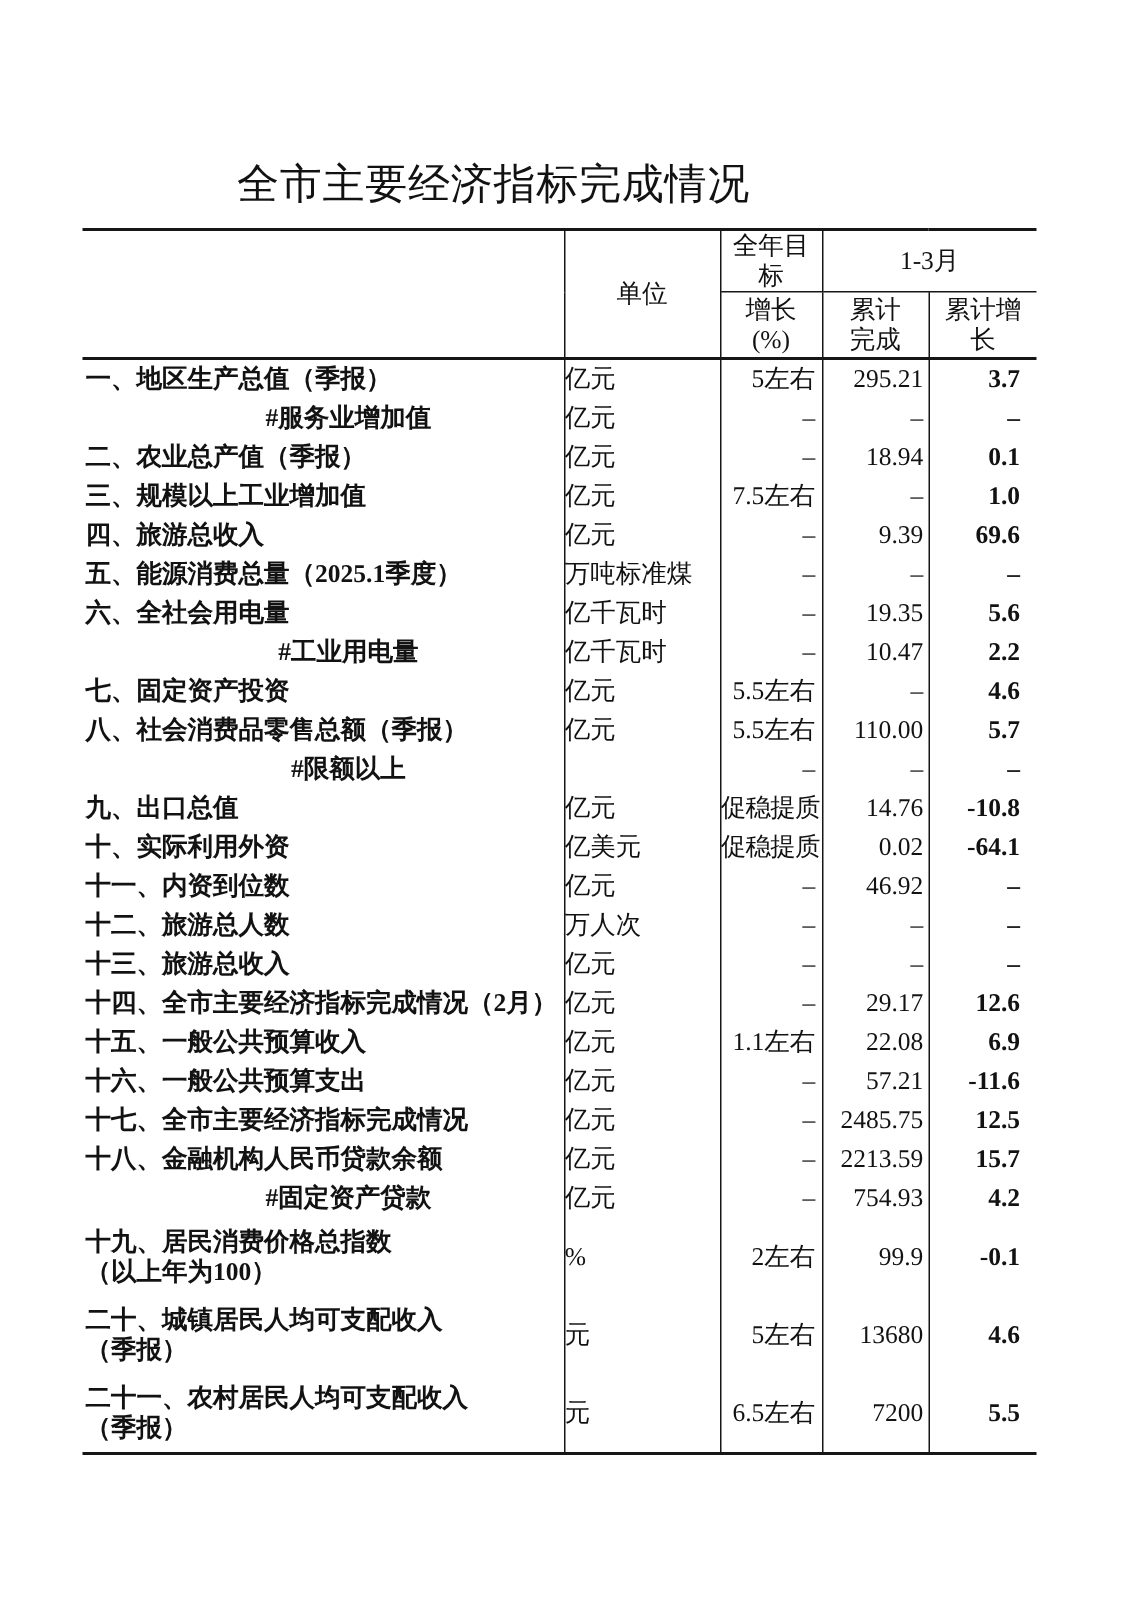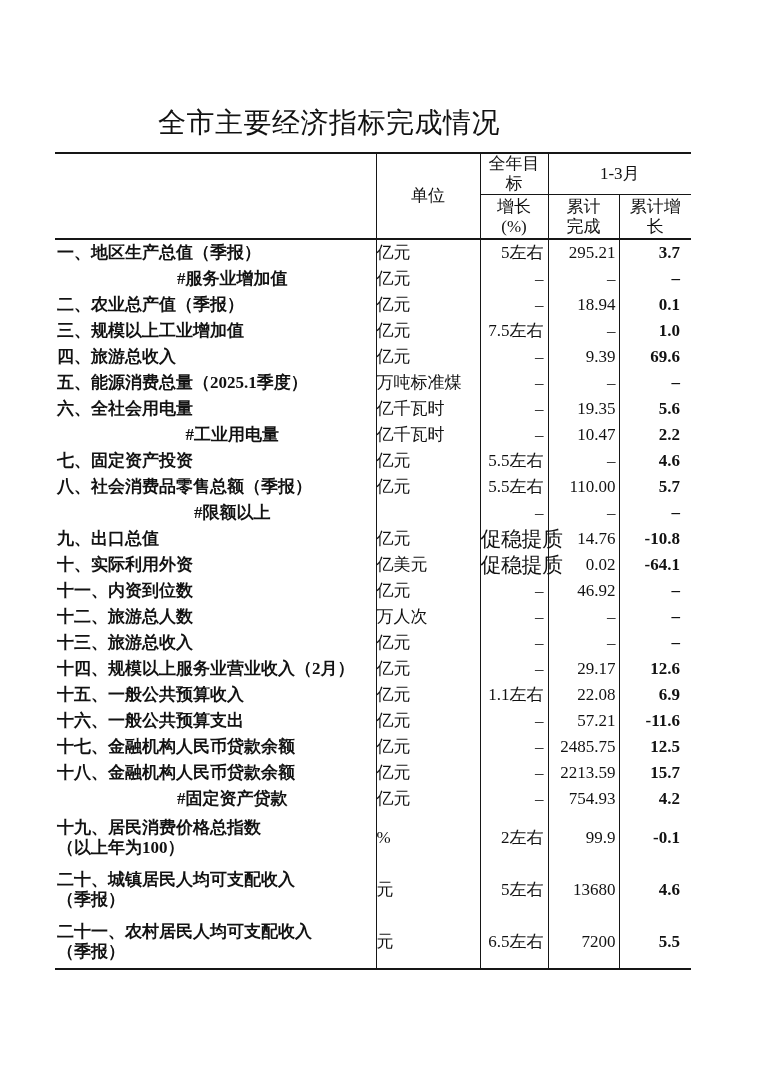--- a/index.html
+++ b/index.html
@@ -68,21 +68,21 @@
   td.name.indent { padding-left: 34px; text-align: center; }
   td.unit {
     border-right: 1.5px solid #161616;
   }
   td.target {
     text-align: right;
     padding-right: 4px;
     border-right: 1.5px solid #161616;
     white-space: nowrap;
   }
-  td.target.cjk { font-size: 21px; letter-spacing: -0.5px; }
+  td.target.cjk { font-size: 17px; letter-spacing: -0.5px; }
   td.done {
     text-align: right;
     padding-right: 3px;
     border-right: 1.5px solid #161616;
   }
   td.growth {
     text-align: right;
     padding-right: 11px;
     font-weight: bold;
   }
@@ -223,42 +223,42 @@
         <td class="growth">–</td>
       </tr>
       <tr>
         <td class="name">十三、旅游总收入</td>
         <td class="unit">亿元</td>
         <td class="target">–</td>
         <td class="done">–</td>
         <td class="growth">–</td>
       </tr>
       <tr>
-        <td class="name">十四、规模以上服务业营业收入（2月）</td>
+        <td class="name">十四、全市主要经济指标完成情况（2月）</td>
         <td class="unit">亿元</td>
         <td class="target">–</td>
         <td class="done">29.17</td>
         <td class="growth">12.6</td>
       </tr>
       <tr>
         <td class="name">十五、一般公共预算收入</td>
         <td class="unit">亿元</td>
         <td class="target">1.1左右</td>
         <td class="done">22.08</td>
         <td class="growth">6.9</td>
       </tr>
       <tr>
         <td class="name">十六、一般公共预算支出</td>
         <td class="unit">亿元</td>
         <td class="target">–</td>
         <td class="done">57.21</td>
         <td class="growth">-11.6</td>
       </tr>
       <tr>
-        <td class="name">十七、金融机构人民币贷款余额</td>
+        <td class="name">十七、全市主要经济指标完成情况</td>
         <td class="unit">亿元</td>
         <td class="target">–</td>
         <td class="done">2485.75</td>
         <td class="growth">12.5</td>
       </tr>
       <tr>
         <td class="name">十八、金融机构人民币贷款余额</td>
         <td class="unit">亿元</td>
         <td class="target">–</td>
         <td class="done">2213.59</td>

